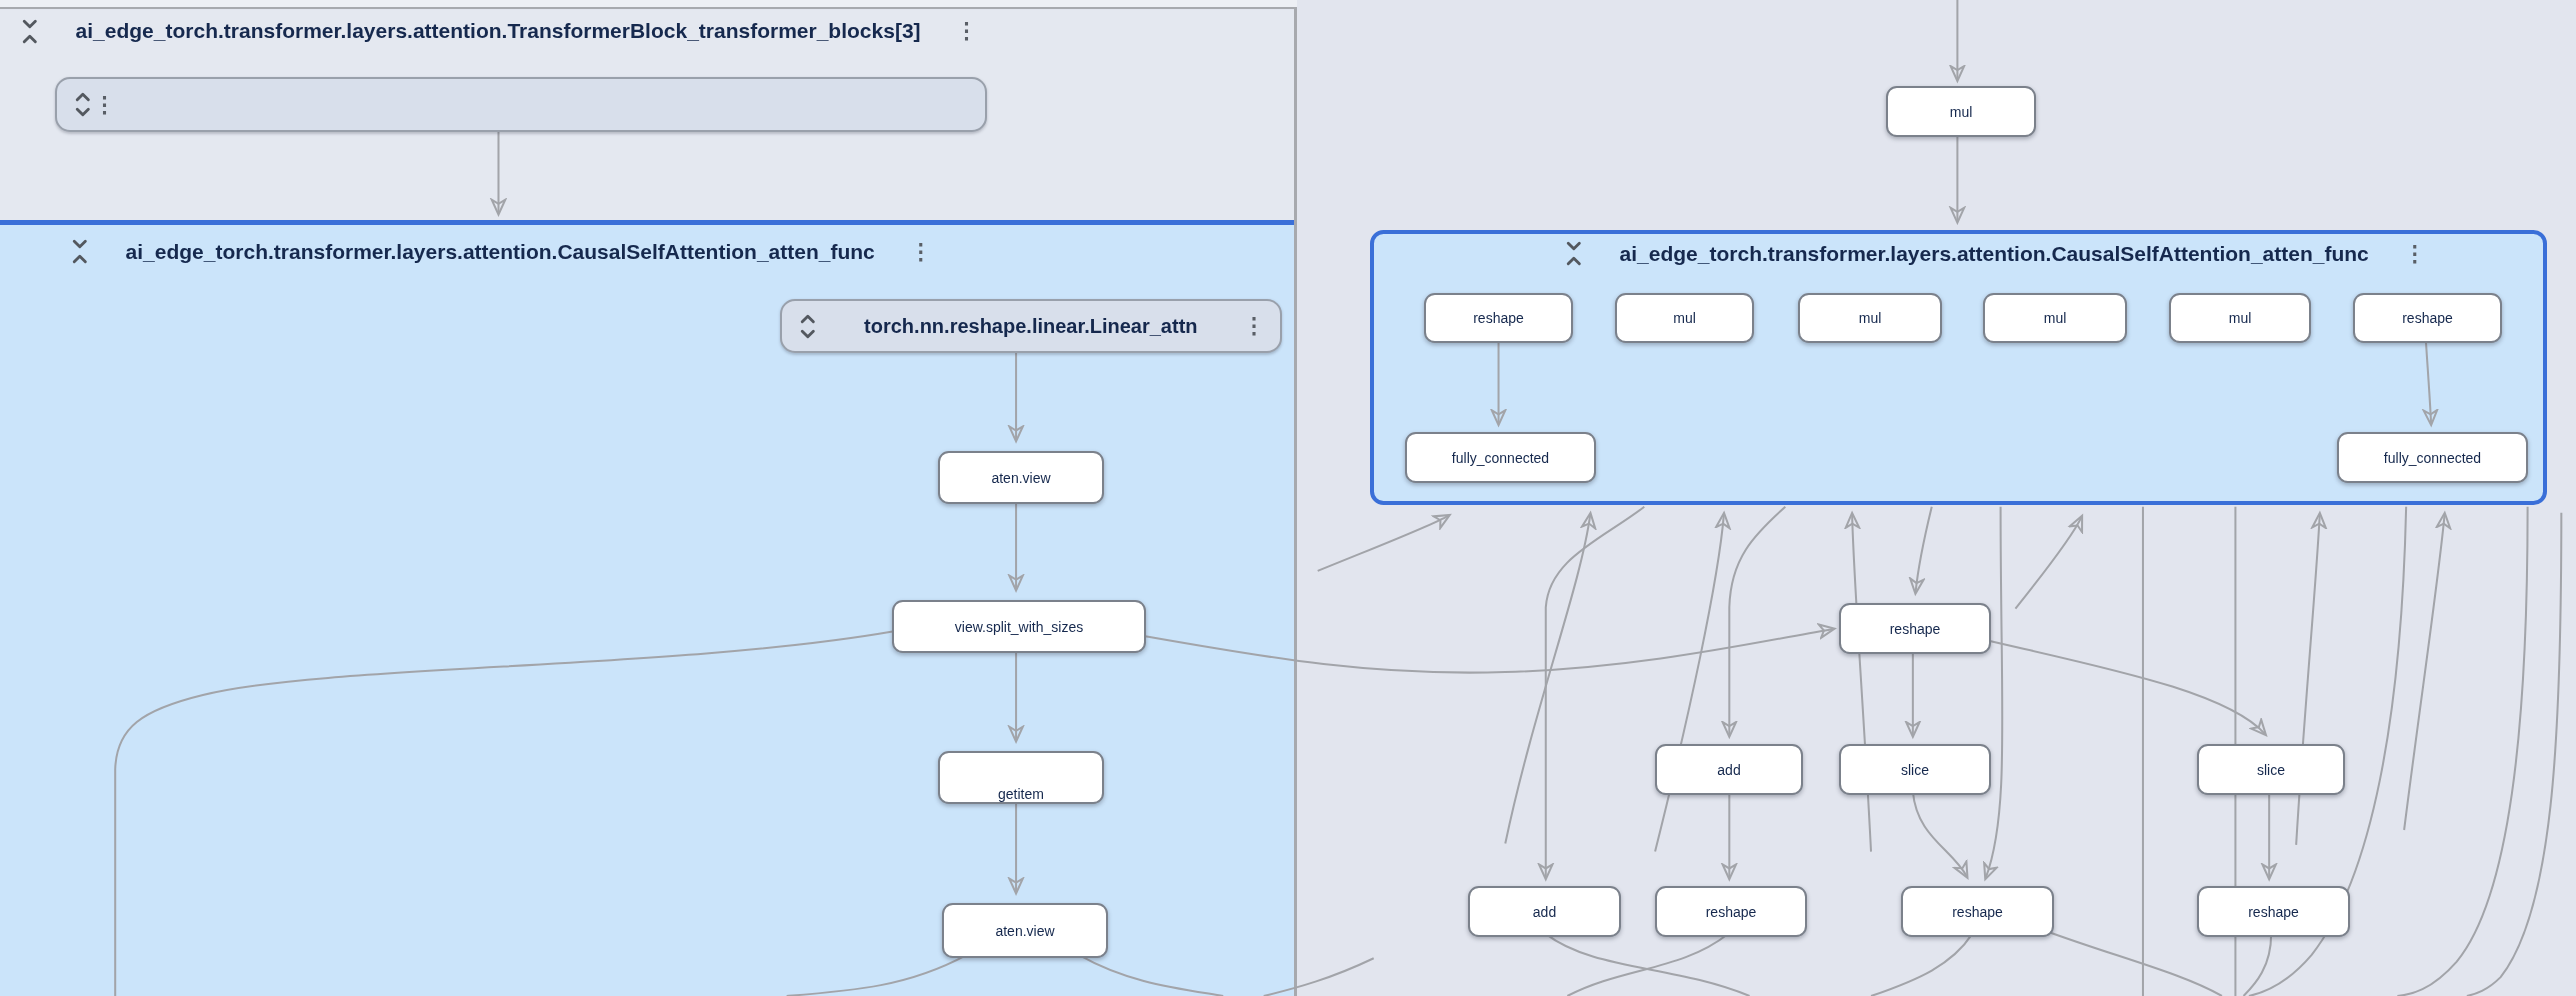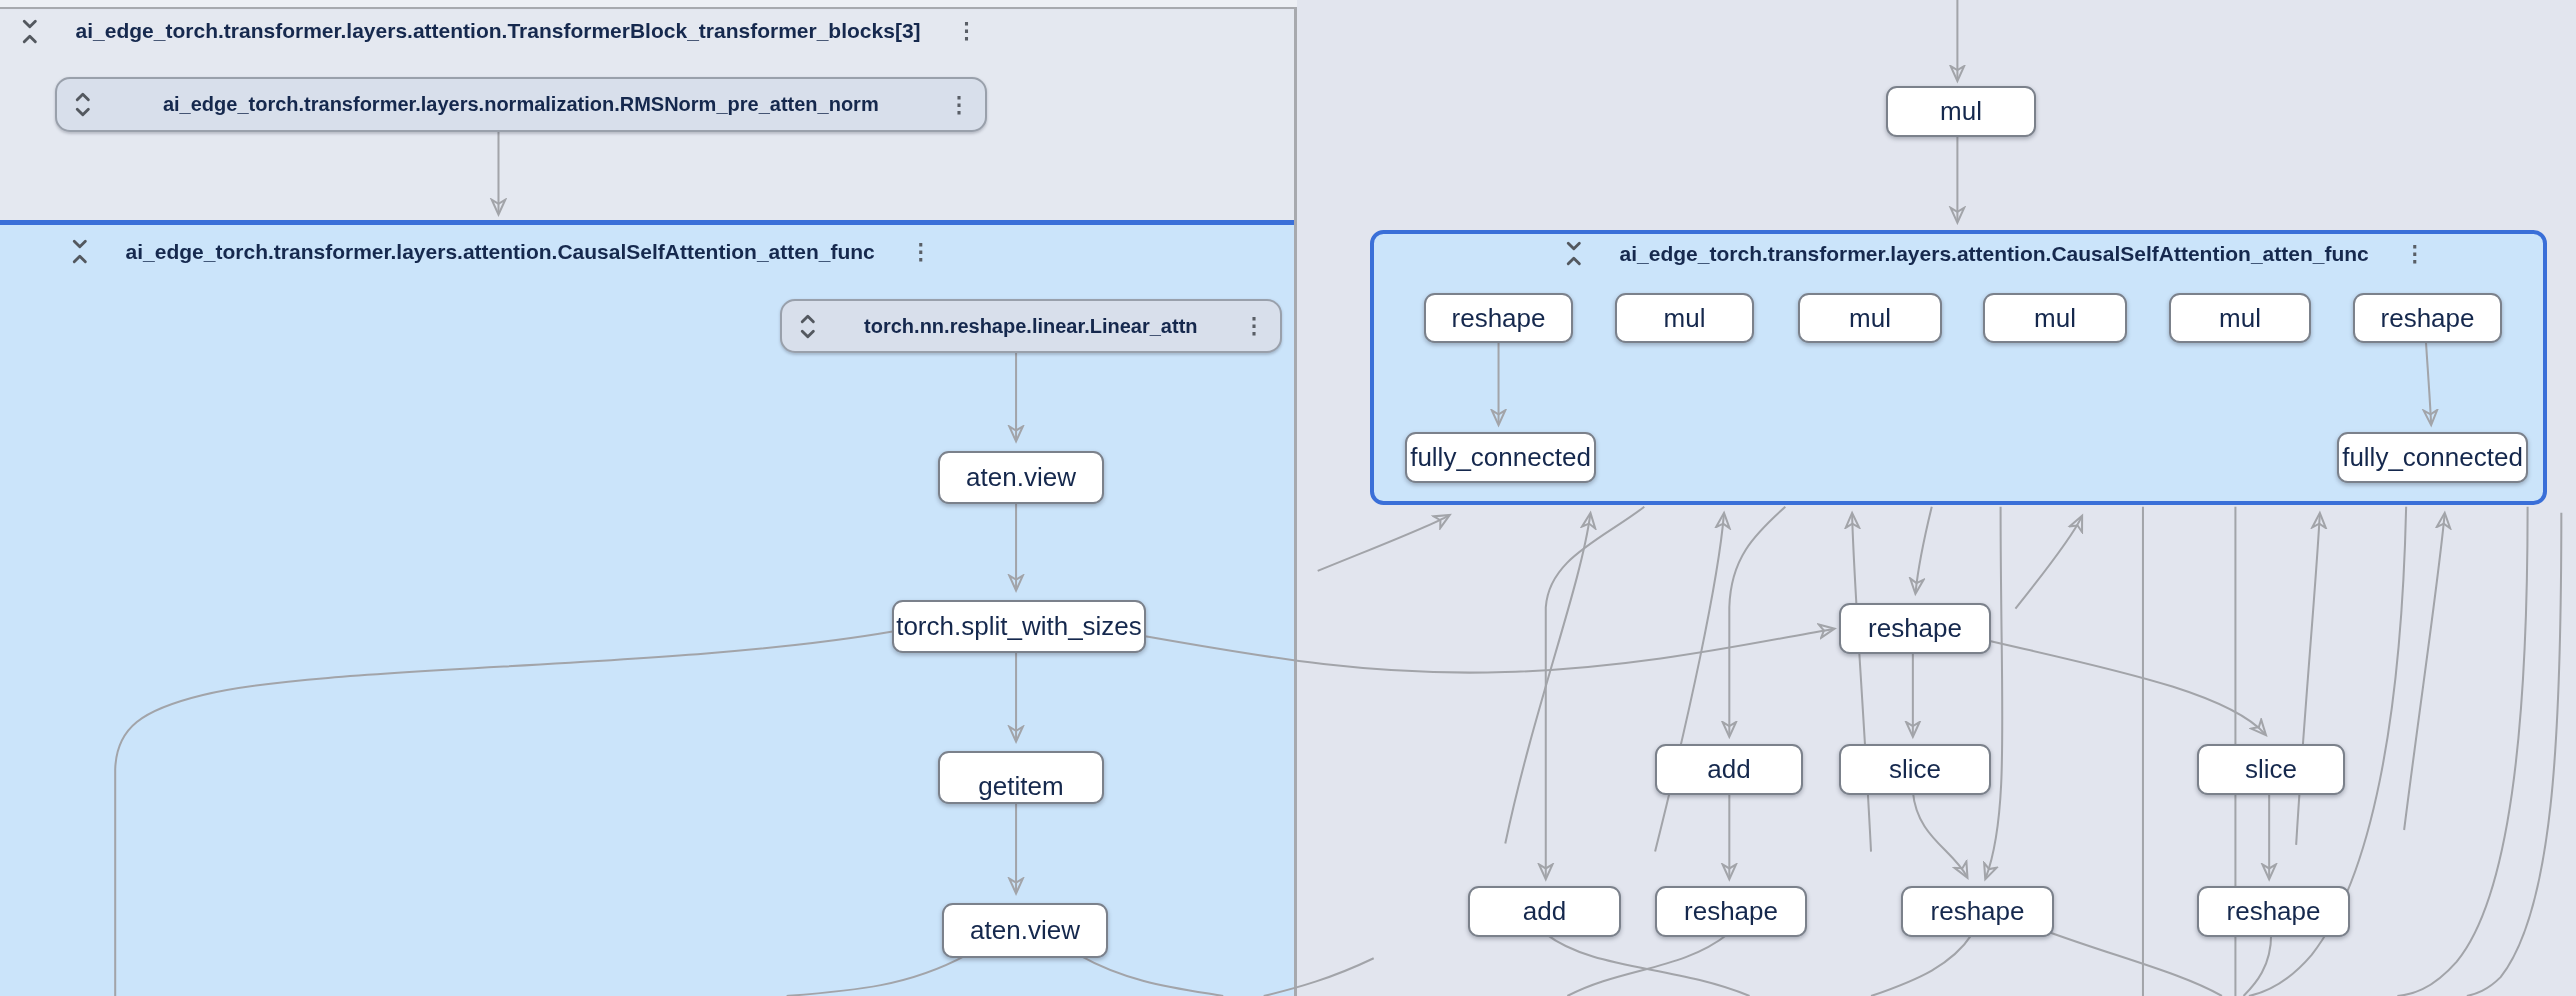--- a/index.html
+++ b/index.html
@@ -18,21 +18,21 @@
      border:4.7px solid #3a6fd8;border-radius:13.5px;}
 
   
   #edges{position:absolute;left:0;top:0;z-index:2;}
   #edges path{fill:none;stroke:#a2a4a9;stroke-width:3px;}
 
   
   .op-node{position:absolute;z-index:3;display:flex;align-items:center;justify-content:center;
      background:#ffffff;border:2px solid #7b818b;border-radius:10.8px;
      box-shadow:0 2px 4px rgba(50,55,70,.35);
-     font-size:26px;color:#15284d;white-space:nowrap;}
+     font-size:14px;color:#15284d;white-space:nowrap;}
 
   
   .collapsed-node{position:absolute;z-index:3;display:flex;align-items:center;
      background:#d8dfeb;border:2px solid #99a0ab;border-radius:15px;
      box-shadow:0 1.4px 2.7px rgba(50,55,70,.25);
      font-weight:bold;font-size:20px;color:#15284d;white-space:nowrap;padding:0 15px;}
   .collapsed-node .lbl{flex:1;text-align:center;}
 
   
   .group-header{position:absolute;z-index:4;display:flex;align-items:center;gap:35px;
@@ -117,21 +117,20 @@
     </svg>
     <span>ai_edge_torch.transformer.layers.attention.TransformerBlock_transformer_blocks[3]</span>
     <span class="menu-dots">⋮</span>
   </div>
 
   <div class="collapsed-node" style="left:55px;top:77px;width:898px;height:51px;">
     <svg class="uicon" viewBox="0 0 24 34">
       <polyline points="5,11 12,4 19,11"></polyline>
       <polyline points="5,23 12,30 19,23"></polyline>
     </svg>
-    <span class="lbl">ai_edge_torch.transformer.layers.normalization.RMSNorm_pre_atten_norm</span>
     <span class="menu-dots">⋮</span>
   </div>
 
   <div class="group-header" style="left:69px;top:238px;">
     <svg class="uicon" viewBox="0 0 24 34">
       <polyline points="5,4 12,11 19,4"></polyline>
       <polyline points="5,30 12,23 19,30"></polyline>
     </svg>
     <span>ai_edge_torch.transformer.layers.attention.CausalSelfAttention_atten_func</span>
     <span class="menu-dots">⋮</span>
@@ -143,21 +142,21 @@
       <polyline points="5,23 12,30 19,23"></polyline>
     </svg>
     <span class="lbl">torch.nn.reshape.linear.Linear_attn</span>
     <span class="menu-dots">⋮</span>
   </div>
 
   <div class="op-node" style="left:938px;top:451px;width:162px;height:49px;">
     <span>aten.view</span>
   </div>
   <div class="op-node" style="left:892px;top:600px;width:250px;height:49px;">
-    <span>torch.split_with_sizes</span>
+    <span>view.split_with_sizes</span>
   </div>
   <div class="op-node" style="left:938px;top:751px;width:162px;height:49px;align-items:flex-end;">
     <span>getitem</span>
   </div>
   <div class="op-node" style="left:942px;top:903px;width:162px;height:51px;">
     <span>aten.view</span>
   </div>
 
   <div class="op-node" style="left:1886px;top:86px;width:146px;height:47px;">
     <span>mul</span>

